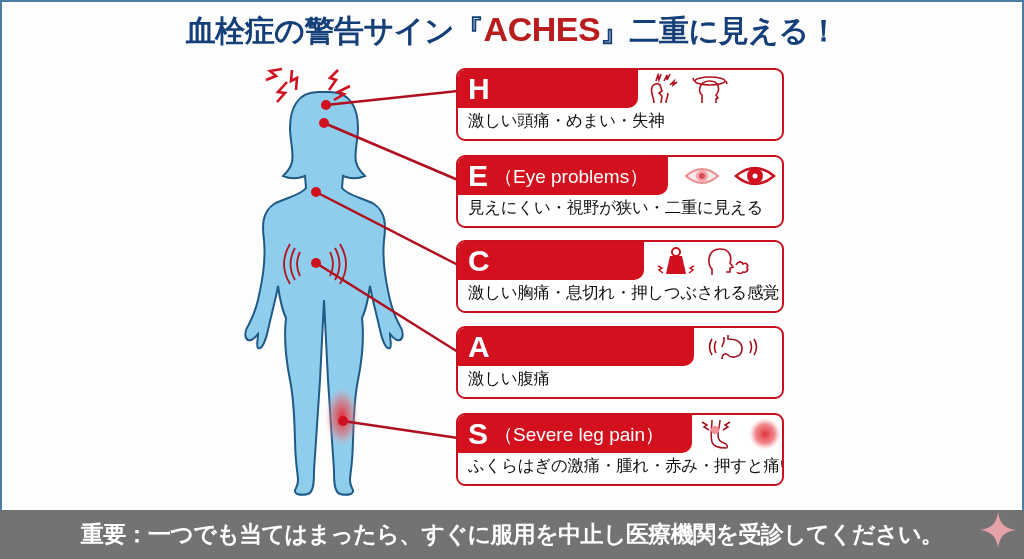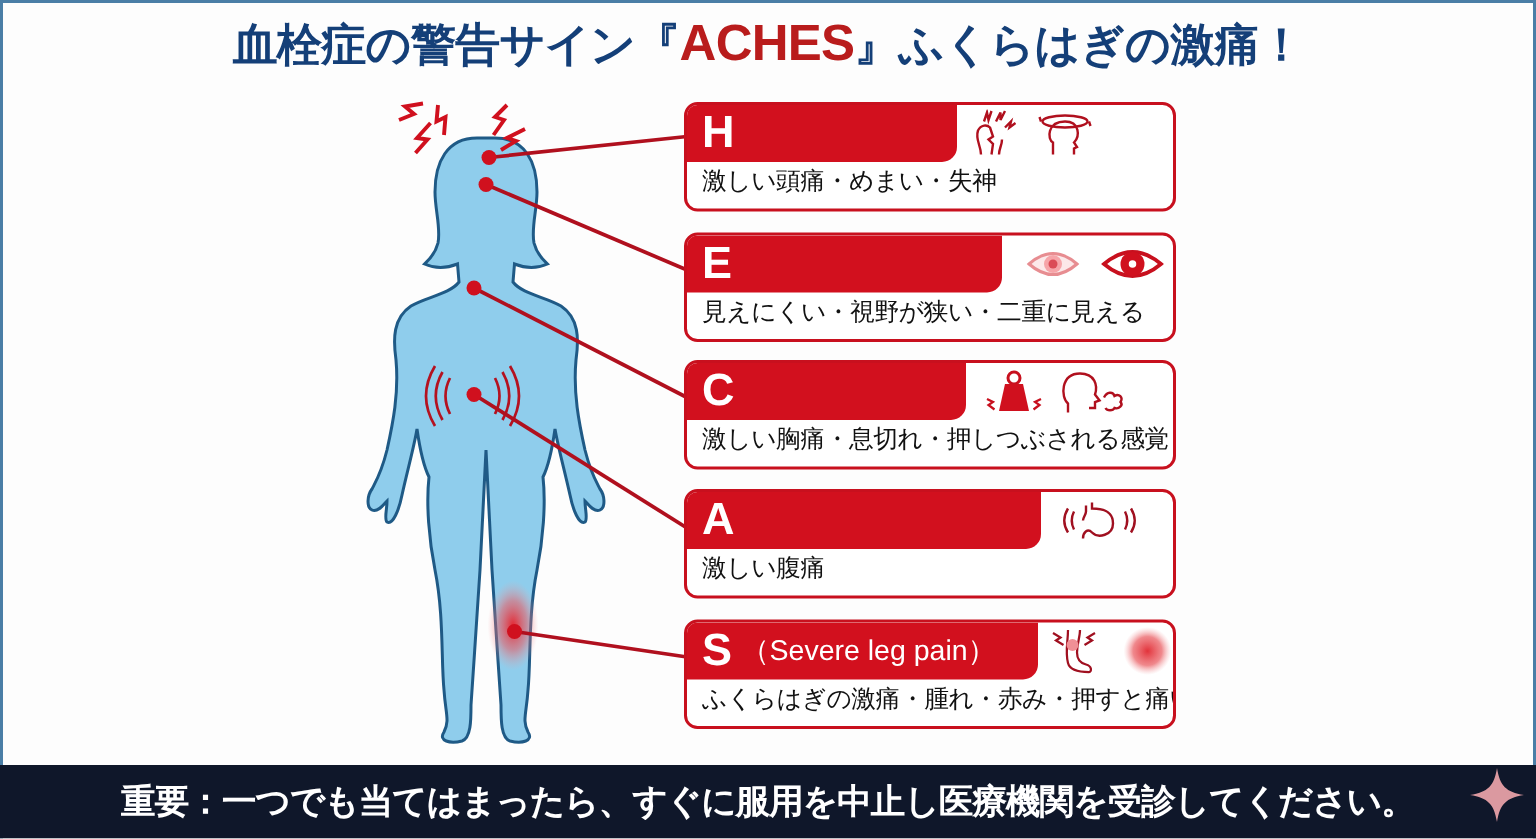--- a/index.html
+++ b/index.html
@@ -22,32 +22,32 @@
       background: #d2101e; border-bottom-right-radius: 10px;
       display: flex; align-items: center; padding-left: 10px; white-space: nowrap;
     }
     .card .letter { color: #fff; font-family: "Liberation Sans", sans-serif; font-weight: bold; font-size: 30px; line-height: 1; margin-right: 6px; }
     .card .en { color: #fff; font-family: "Liberation Sans", sans-serif; font-size: 19px; line-height: 1; }
     .card .icons { position: absolute; top: 2px; height: 34px; display: flex; align-items: center; gap: 10px; }
     .card .desc {
       position: absolute; left: 10px; top: 40px; font-size: 16.5px; color: #111; white-space: nowrap; letter-spacing: -0.3px;
     }
     .banner {
-      position: absolute; left: 0; top: 510px; width: 1024px; height: 49px; background: #0f172a;
+      position: absolute; left: 0; top: 510px; width: 1024px; height: 49px; background: #737373;
       color: #fff; font-size: 23px; font-weight: bold; display: flex; align-items: center; justify-content: center;
       white-space: nowrap; letter-spacing: -0.6px;
     }
     .sparkle { position: absolute; right: 6px; top: 510px; }
   </style>
 </head>
 <body>
 
 <div class="frame"></div>
 
-<h1 class="title"><span>血栓症の警告サイン『</span><span class="accent">ACHES</span><span>』ふくらはぎの激痛！</span></h1>
+<h1 class="title"><span>血栓症の警告サイン『</span><span class="accent">ACHES</span><span>』二重に見える！</span></h1>
 
 <svg class="body-fig" viewBox="0 0 1024 559" xmlns="http://www.w3.org/2000/svg">
   <defs>
     <radialGradient id="legGlow" cx="50%" cy="50%" r="50%">
       <stop offset="0%" stop-color="#e8202a" stop-opacity="0.95"></stop>
       <stop offset="55%" stop-color="#ee5a60" stop-opacity="0.55"></stop>
       <stop offset="100%" stop-color="#f4a0a4" stop-opacity="0"></stop>
     </radialGradient>
   </defs>
 
@@ -121,20 +121,21 @@
           <path d="M2,8 l-1,-3 M34,8 l1,3"></path>
         </g>
       </svg>
   </div>
   <div class="desc">激しい頭痛・めまい・失神</div>
 </div>
 
 <div class="card" style="top:155px;">
   <div class="tab" style="width:210px;">
     <span class="letter">E</span>
+    <span class="en">（Eye problems）</span>
   </div>
   <div class="icons" style="left:226px; gap:14px;">
     <svg width="36" height="24" viewBox="0 0 36 24" style="opacity:0.75">
         <path d="M2,12 Q18,-2 34,12 Q18,26 2,12 Z" fill="#fbe1e2" stroke="#e0676d" stroke-width="2"></path>
         <circle cx="18" cy="12" r="6" fill="#f3868b"></circle>
         <circle cx="18" cy="12" r="3" fill="#d0101e"></circle>
       </svg>
     <svg width="42" height="26" viewBox="0 0 42 26">
         <path d="M2,13 Q21,-3 40,13 Q21,29 2,13 Z" fill="#fff" stroke="#c8101e" stroke-width="2.5"></path>
         <circle cx="21" cy="13" r="8" fill="#d0101e"></circle>

